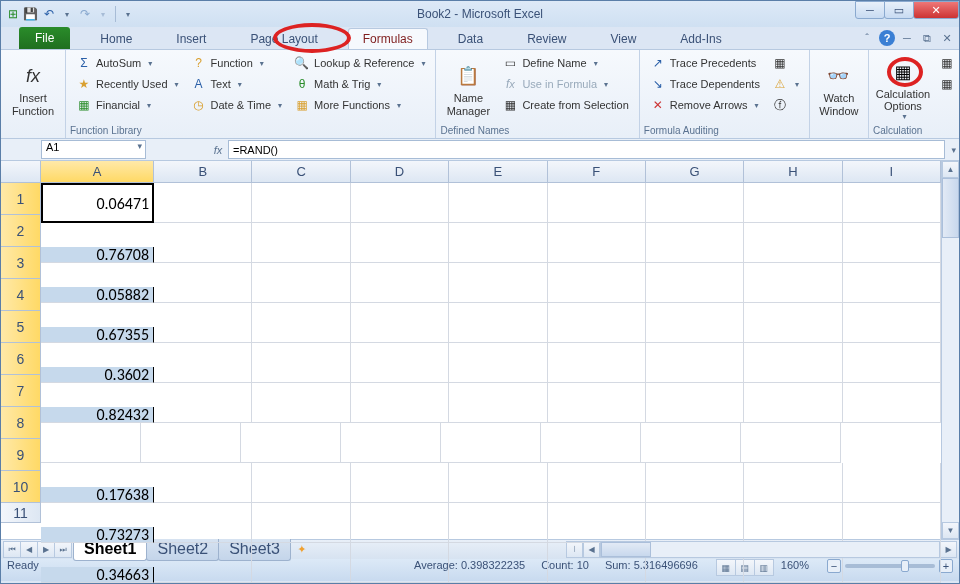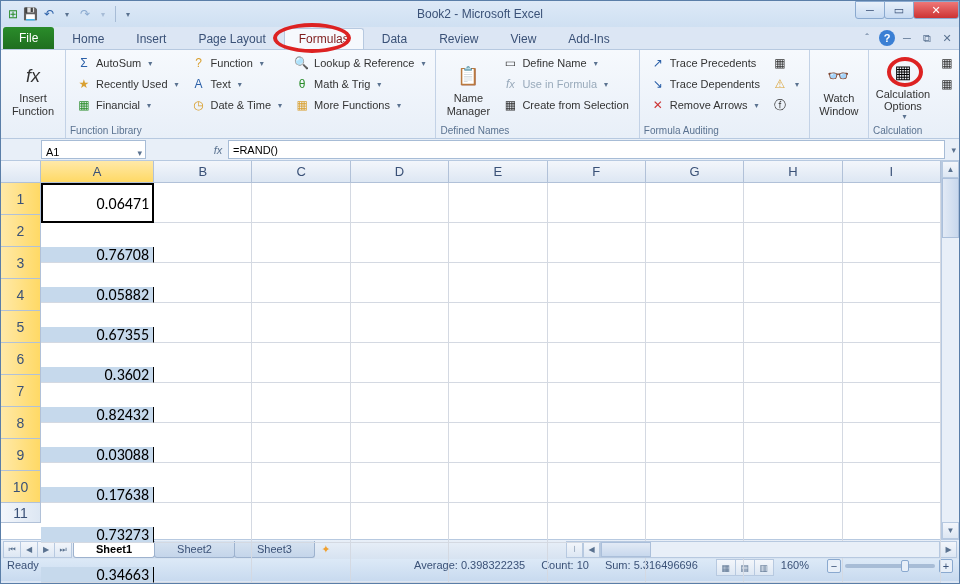--- a/index.html
+++ b/index.html
@@ -4,39 +4,39 @@
 <style>
 *{box-sizing:border-box;margin:0;padding:0;font-family:"Segoe UI",Tahoma,sans-serif;font-size:11px;user-select:none}
 body{background:#dce6f4;width:960px;height:584px;overflow:hidden;border:1px solid #5a7ea8;position:relative}
 .titlebar{height:26px;background:linear-gradient(#dde9f7,#cfe0f2);display:flex;align-items:center;position:relative}
 .qat{display:flex;align-items:center;gap:2px;padding:0 4px}
 .qat .ico{width:16px;height:16px;display:flex;align-items:center;justify-content:center;font-size:12px}
 .title{position:absolute;left:50%;transform:translateX(-50%);color:#3a5177;font-size:12px}
 .winbtns{position:absolute;right:0;top:0;display:flex}
 .winbtn{width:30px;height:18px;border:1px solid #8aa9cf;border-radius:0 0 3px 3px;background:linear-gradient(#e8f0fa,#c8dbf2);display:flex;align-items:center;justify-content:center;margin-left:-1px;font-size:11px;color:#3a5177}
 .winbtn.close{background:linear-gradient(#e77,#c33);color:#fff;width:46px}
-.tabbar{height:22px;display:flex;align-items:end;padding:0 2px;gap:4px}
+.tabbar{height:22px;display:flex;align-items:end;padding:0 18px;gap:16px}
 .tab{padding:3px 14px 3px 14px;font-size:12px;color:#3a5177;cursor:pointer}
 .tab.file{background:linear-gradient(#2a8c2a,#1f6f1f);color:#fff;border-radius:3px 3px 0 0;padding:4px 16px}
 .tab.active{background:#f6f9fd;border:1px solid #b7c9e0;border-bottom:none;border-radius:3px 3px 0 0;color:#7f1d1d}
 .ribbon{height:90px;background:linear-gradient(#f6f9fd,#e8eff8);border-top:1px solid #b7c9e0;border-bottom:1px solid #b7c9e0;display:flex;position:relative}
 .group{border-right:1px solid #c3d2e6;padding:2px 4px 1px 4px;display:flex;flex-direction:column;position:relative}
 .group-body{flex:1;display:flex}
 .group-label{text-align:left;color:#5a7290;font-size:10px;padding-bottom:1px;white-space:nowrap}
 .bigbtn{display:flex;flex-direction:column;align-items:center;justify-content:center;width:56px;padding:2px;cursor:pointer}
 .bigbtn .bi{width:32px;height:32px;display:flex;align-items:center;justify-content:center;font-size:18px}
 .bigbtn span{font-size:11px;color:#333;text-align:center;line-height:1.1}
 .smrow{display:flex;flex-direction:column;gap:1px;padding:1px 2px}
 .smbtn{display:flex;align-items:center;gap:4px;padding:2px 4px;cursor:pointer;white-space:nowrap;color:#333}
 .smbtn .si{width:16px;height:16px;display:flex;align-items:center;justify-content:center;font-size:12px}
 .dd::after{content:"▾";color:#5a7290;font-size:8px;margin-left:3px}
 .help-area{position:absolute;right:4px;top:-20px;display:flex;gap:4px;align-items:center}
 .help-area .hi{width:16px;height:16px;display:flex;align-items:center;justify-content:center;border-radius:50%;font-size:11px}
 .formula-row{height:22px;background:#e8eff8;border-bottom:1px solid #b7c9e0;display:flex;align-items:center}
-.namebox{width:105px;border:1px solid #a7bcd6;background:#fff;height:19px;margin:0 2px 0 40px;display:flex;align-items:flex-end;padding:0 4px;position:relative}
+.namebox{width:105px;border:1px solid #a7bcd6;background:#fff;height:19px;margin:0 2px 0 40px;display:flex;align-items:flex-start;padding:0 4px;position:relative}
 .namebox::after{content:"▾";position:absolute;right:3px;color:#5a7290;font-size:9px}
 .fx{width:20px;text-align:center;font-style:italic;color:#5a7290}
 .fbar{flex:1;border:1px solid #a7bcd6;background:#fff;height:19px;margin-right:14px;display:flex;align-items:center;padding:0 4px;color:#000;font-size:12px;position:relative}
 .fbar::after{content:"▾";position:absolute;right:-12px;color:#5a7290;font-size:9px}
 .grid-area{position:relative;background:#fff;height:378px}
 .corner{position:absolute;left:0;top:0;width:40px;height:22px;background:linear-gradient(#f3f6fb,#dde7f3);border-right:1px solid #b1c1d8;border-bottom:1px solid #b1c1d8}
 .colheads{position:absolute;left:40px;top:0;right:18px;height:22px;display:flex}
 .colhead{width:100px;background:linear-gradient(#f3f6fb,#dde7f3);border-right:1px solid #b1c1d8;border-bottom:1px solid #b1c1d8;display:flex;align-items:center;justify-content:center;color:#3a5177;font-size:13px}
 .colhead.sel{background:linear-gradient(#ffe9a8,#ffd965)}
 .colhead.first{width:115px}
@@ -49,21 +49,21 @@
 .cell{width:100px;border-right:1px solid #d4d9e2;border-bottom:1px solid #d4d9e2;display:flex;align-items:center;justify-content:flex-end;padding:0 4px;font-size:16px;color:#000;font-family:Calibri,sans-serif}
 .cell.first{width:115px}
 .cell.sel{background:#c6d9ec;border-right:1px solid #000;margin-top:24px;}
 .cell.selactive{background:#fff;border:2px solid #000;padding-right:3px}
 .vscroll{position:absolute;right:0;top:0;width:18px;bottom:0;background:#e8eff8;border-left:1px solid #b7c9e0}
 .vscroll .arr{height:17px;background:linear-gradient(#f3f6fb,#dde7f3);border:1px solid #b7c9e0;display:flex;align-items:center;justify-content:center;font-size:8px;color:#5a7290}
 .vscroll .thumb{height:60px;background:linear-gradient(90deg,#e2eaf5,#c8d8ed);border:1px solid #abbfda;margin-top:0}
 .sheetbar{height:20px;background:linear-gradient(#e8eff8,#d7e3f1);display:flex;align-items:center;border-top:1px solid #b7c9e0}
 .navbtns{display:flex;padding:0 2px}
 .navbtn{width:18px;height:17px;border:1px solid #b7c9e0;background:linear-gradient(#f3f6fb,#dde7f3);display:flex;align-items:center;justify-content:center;font-size:8px;color:#5a7290;margin-right:-1px;cursor:pointer}
-.sheettab{padding:2px 22px;border:1px solid #9db2ce;border-top:none;background:#fff;font-size:11px;cursor:pointer;border-radius:0 0 3px 3px;margin-right:-1px}
+.sheettab{padding:2px 10px;border:1px solid #9db2ce;border-top:none;background:#fff;font-size:16px;cursor:pointer;border-radius:0 0 3px 3px;margin-right:-1px}
 .sheettab:not(.active){background:linear-gradient(#d7e3f1,#c4d5ea);color:#3a5177}
 .sheettab.active{font-weight:bold}
 .newsheet{width:20px;height:15px;margin-left:2px;display:flex;align-items:center;justify-content:center;color:#f0a030;cursor:pointer}
 .hscroll{display:flex;margin-left:auto;margin-right:2px;align-items:center}
 .hscroll .arr{width:17px;height:17px;background:linear-gradient(#f3f6fb,#dde7f3);border:1px solid #b7c9e0;display:flex;align-items:center;justify-content:center;font-size:8px;color:#5a7290}
 .hscroll .track{width:340px;height:17px;background:#e8eff8;border:1px solid #b7c9e0;position:relative}
 .hscroll .thumb{position:absolute;left:0;top:0;bottom:0;width:50px;background:linear-gradient(#e2eaf5,#c8d8ed);border:1px solid #abbfda}
 .statusbar{height:22px;background:linear-gradient(#dce9f7,#c8daef);display:flex;align-items:flex-start;padding:0 6px;color:#3a5177;font-size:11px}
 .statusbar .sp{flex:1}
 .statusbar .m{margin:0 8px}
@@ -365,21 +365,20 @@
         <div class="cell"></div>
         <div class="cell"></div>
         <div class="cell"></div>
         <div class="cell"></div>
         <div class="cell"></div>
         <div class="cell"></div>
         <div class="cell"></div>
         <div class="cell"></div>
       </div>
       <div class="row">
-        <div class="cell first sel">0.03088</div>
         <div class="cell"></div>
         <div class="cell"></div>
         <div class="cell"></div>
         <div class="cell"></div>
         <div class="cell"></div>
         <div class="cell"></div>
         <div class="cell"></div>
         <div class="cell"></div>
       </div>
       <div class="row">

